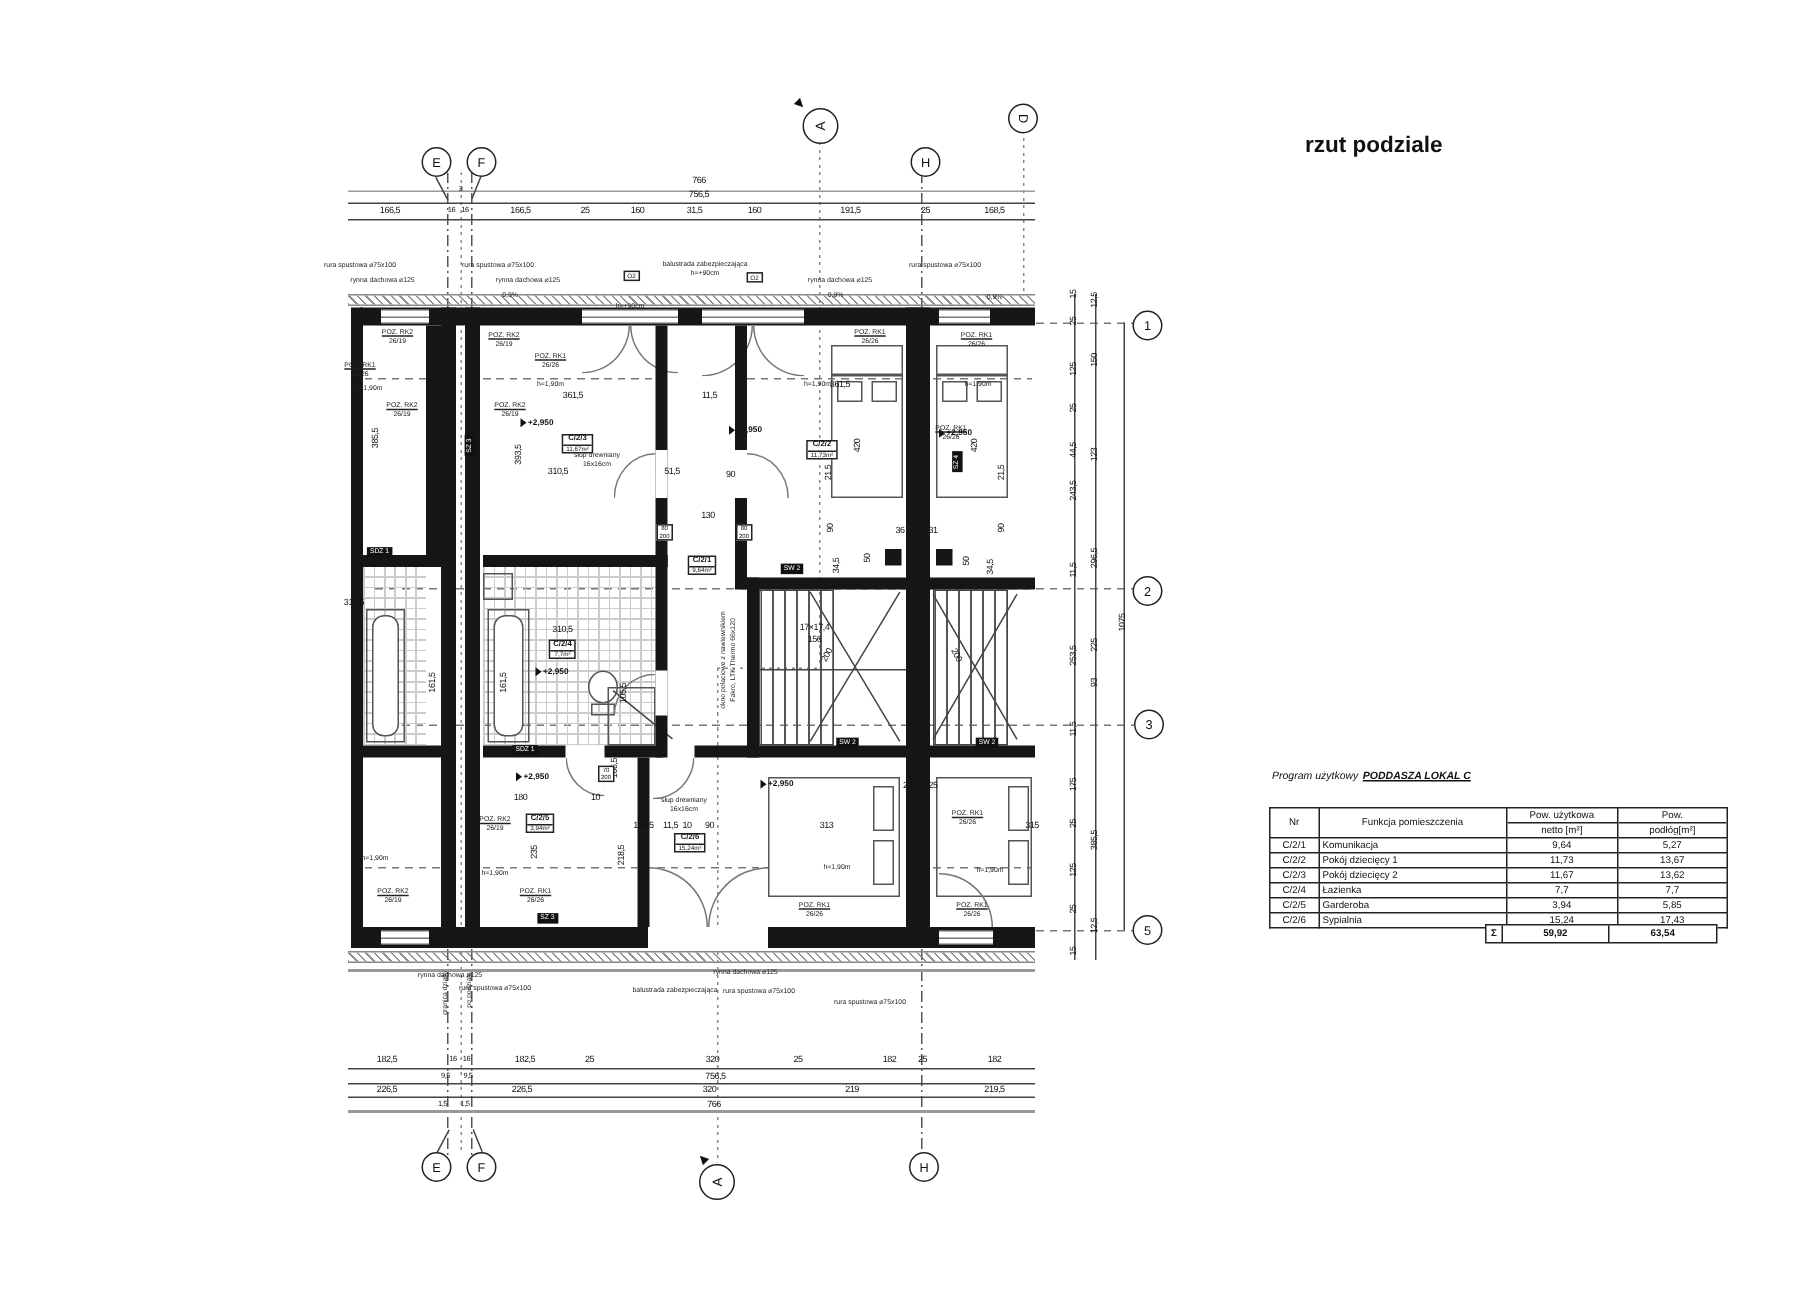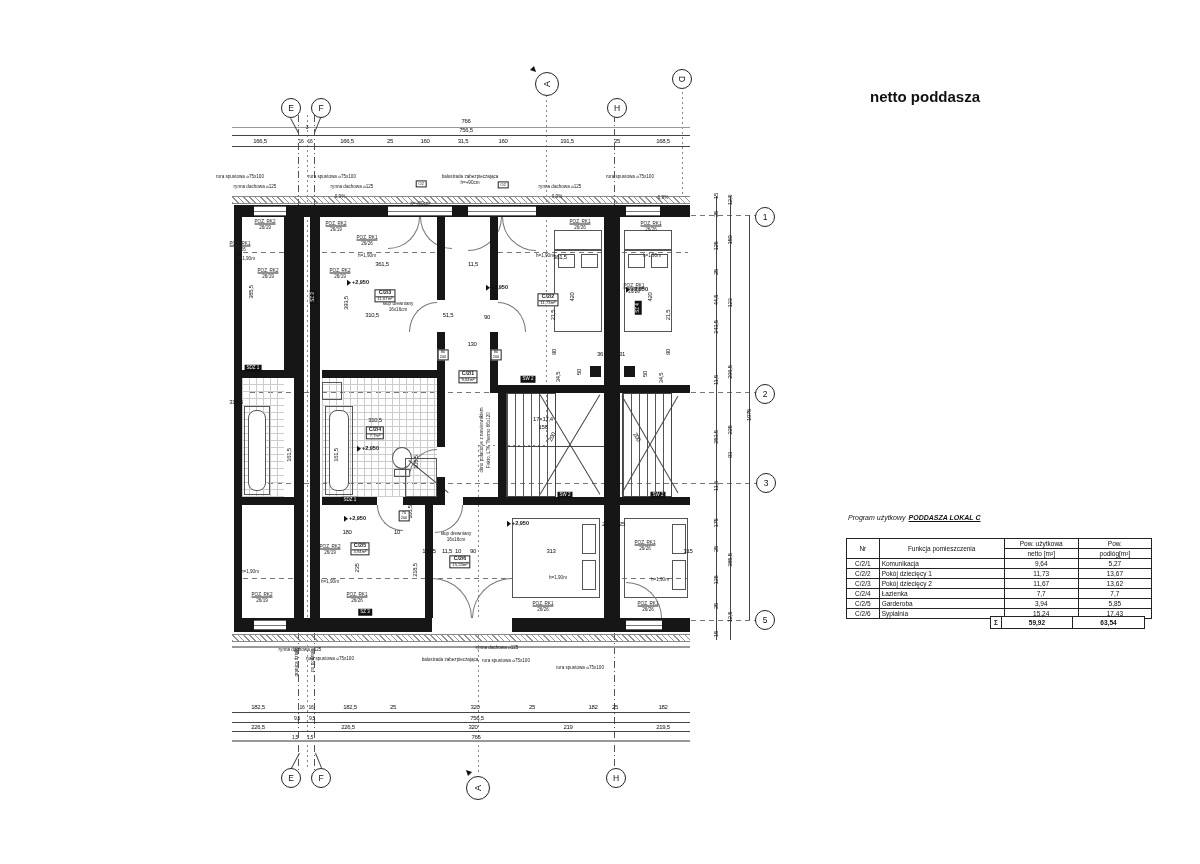--- a/index.html
+++ b/index.html
@@ -85,21 +85,21 @@
   .sumrow .sg{width:11px;text-align:center;font-weight:bold;border-right:1px solid #222;height:100%;
               display:flex;align-items:center;justify-content:center;}
   .sumrow .sv{width:72px;text-align:center;font-weight:bold;border-right:1px solid #222;height:100%;
               display:flex;align-items:center;justify-content:center;}
   .sumrow .sv:last-child{border-right:none;}
 </style>
 </head>
 <body>
 
 <div class="sheet">
-  <div class="title">netto poddasza</div>
+  <div class="title">rzut podziale</div>
 
   <div id="plan-canvas" class="g" style="left:0;top:0;width:1200px;height:864px;">
       <div class="vdash" style="left: 298px; top: 115px; width: 1px; height: 660px;"></div>
       <div class="vdash" style="left: 314px; top: 115px; width: 1px; height: 660px;"></div>
       <div class="vdot" style="left: 307px; top: 115px; width: 1px; height: 655px;"></div>
       <div class="vdash" style="left: 614px; top: 115px; width: 1px; height: 660px;"></div>
       <div class="vdot" style="left: 682px; top: 92px; width: 1px; height: 105px;"></div>
       <div class="vdot" style="left: 546px; top: 95px; width: 1px; height: 350px;"></div>
       <div class="vdot" style="left: 478px; top: 445px; width: 1px; height: 330px;"></div>
       <div class="hdot" style="left: 478px; top: 445px; width: 68px; height: 1px;"></div>

